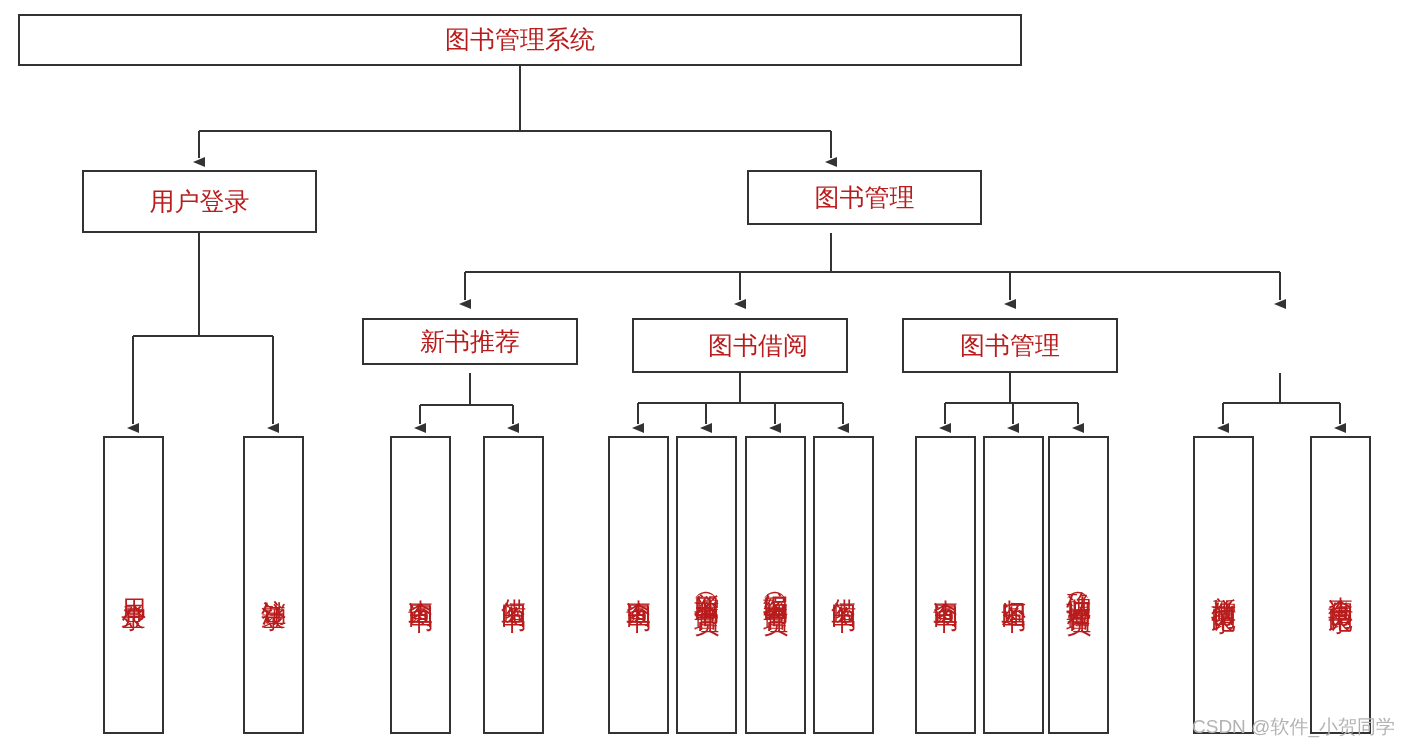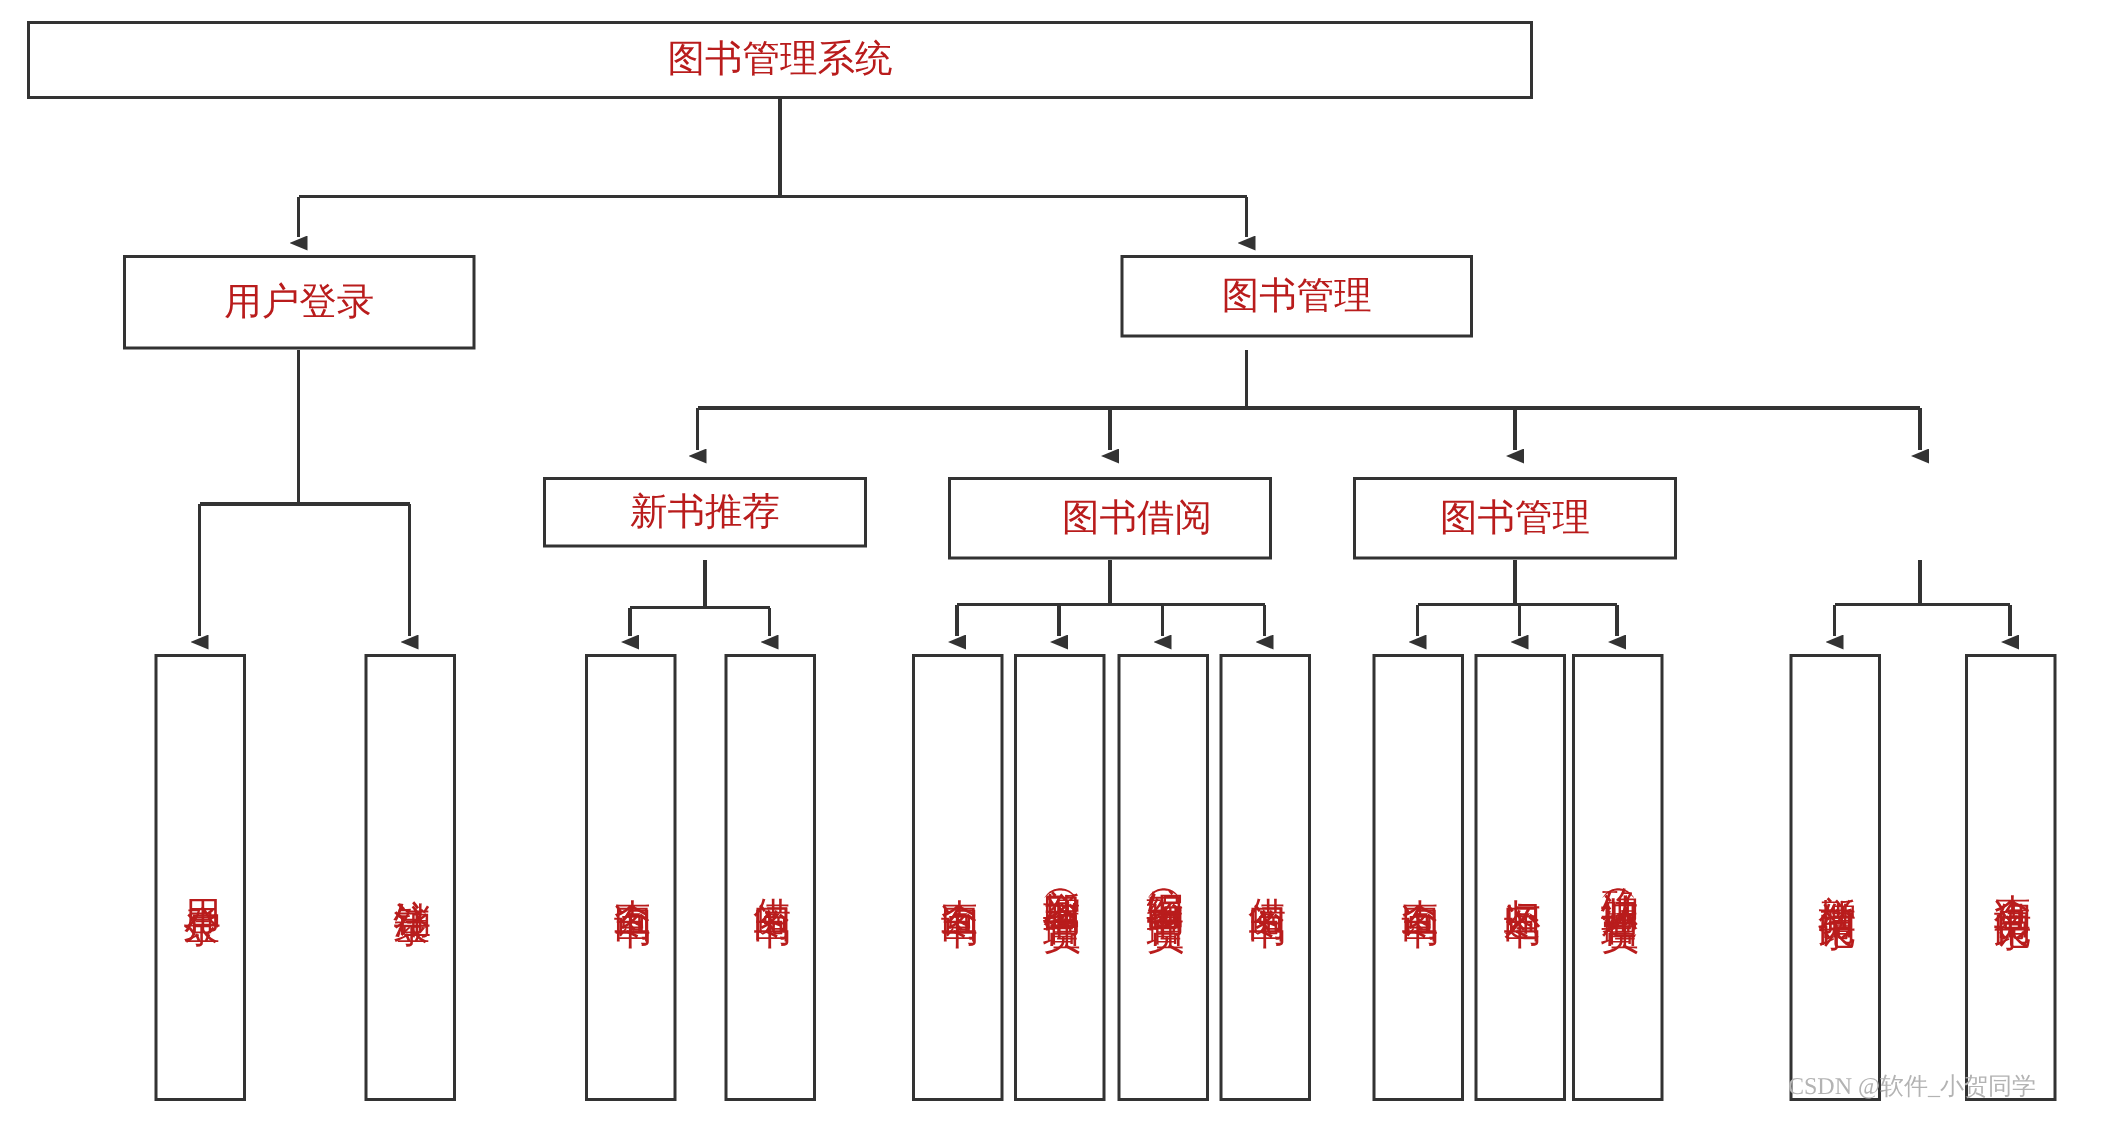--- a/index.html
+++ b/index.html
@@ -51,24 +51,23 @@
   }
   .node.vert .node-label {
     writing-mode: vertical-rl;
     text-orientation: upright;
     font-size: 25px;
     letter-spacing: 3px;
   }
   .watermark {
     position: absolute;
     color: #b3b3b3;
-    font-size: 16px;
+    font-size: 19px;
     white-space: nowrap;
     user-select: none;
-    font-family: Liberation Serif, serif;
   }
 </style>
 </head>
 <body>
 
 <div id="canvas">
 
   <svg class="links" viewBox="0 0 1405 747">
     <defs>
       <marker id="arrow" markerWidth="10" markerHeight="12" refX="1" refY="6" orient="auto" markerUnits="userSpaceOnUse">

